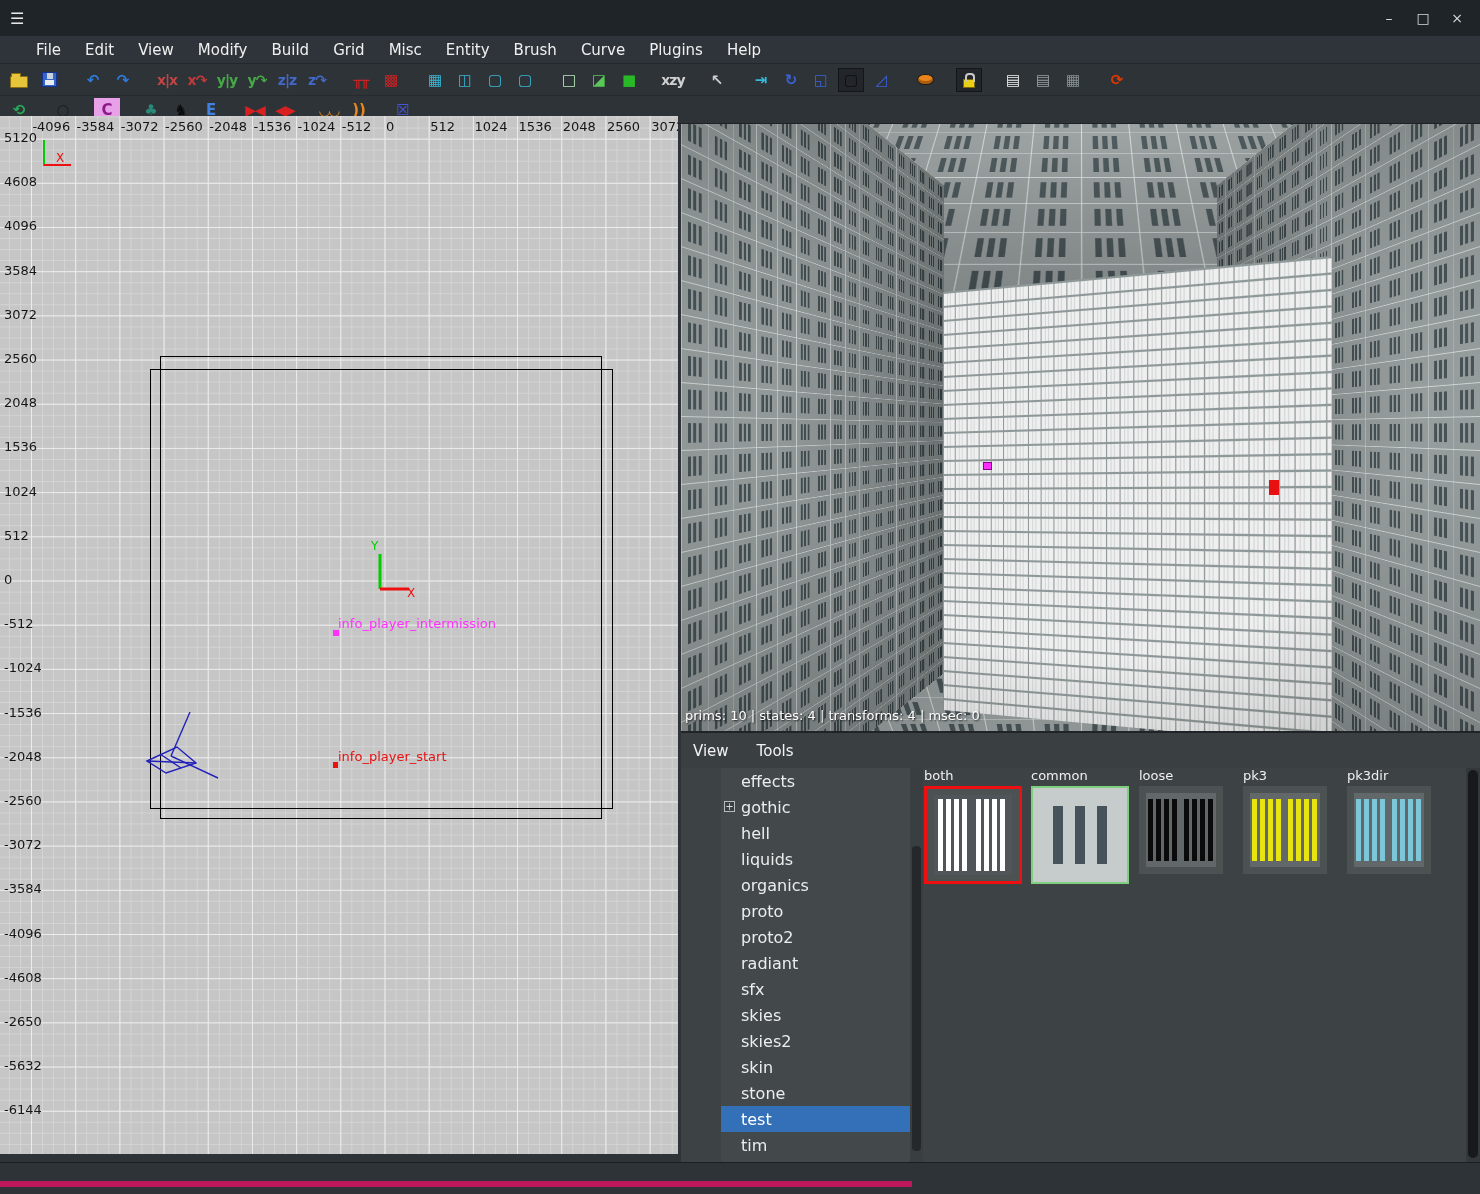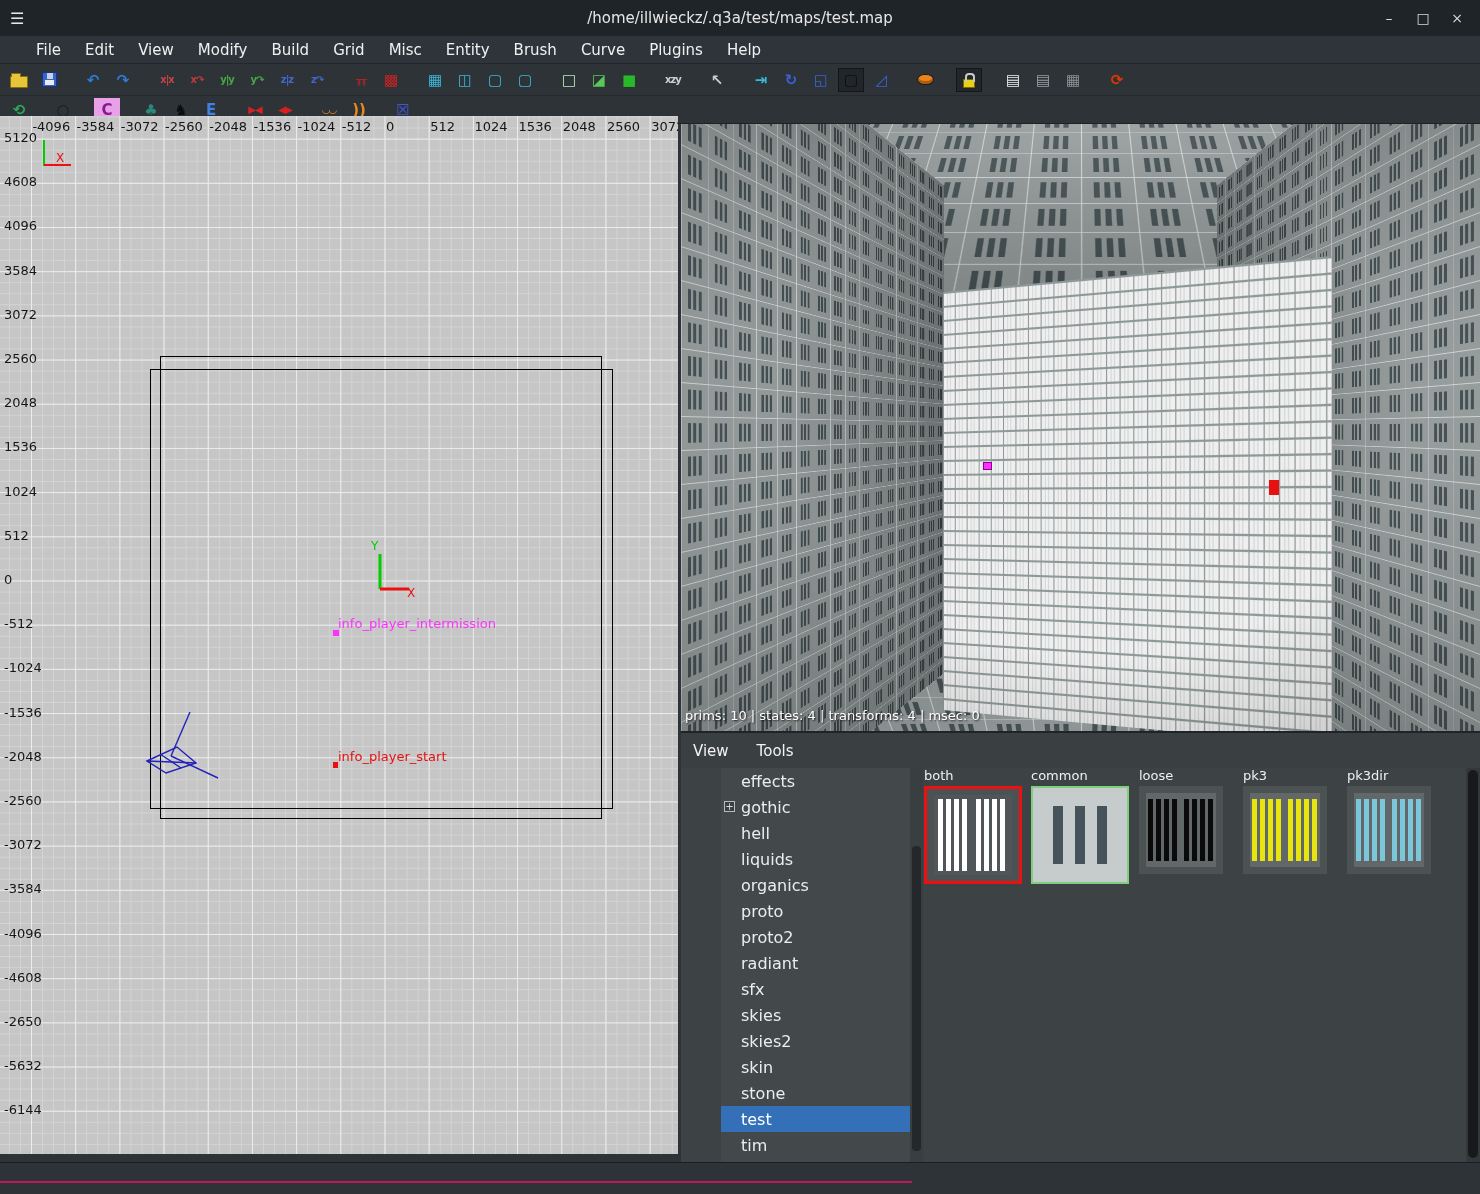--- a/index.html
+++ b/index.html
@@ -15,21 +15,21 @@
   .winbtn { width:34px; height:28px; display:flex; align-items:center; justify-content:center; color:#d8d8d8; font-size:14px; }
 
   
   #menubar { position:absolute; left:0; top:36px; width:1480px; height:28px; background:#2f343a; display:flex; align-items:center; padding-left:24px; border-bottom:1px solid #23272b; }
   .menu-item { color:#f0f0f0; font-size:15px; padding:0 12px; height:28px; display:flex; align-items:center; }
 
   
   #toolbar1 { position:absolute; left:0; top:64px; width:1480px; height:32px; background:#2e3338; display:flex; align-items:center; padding-left:4px; border-bottom:1px solid #262a2e; }
   #toolbar2 { position:absolute; left:0; top:96px; width:1480px; height:28px; background:#2e3338; display:flex; align-items:center; padding-left:4px; border-bottom:1px solid #1e2226; }
   .ticon { width:26px; height:24px; display:inline-flex; align-items:center; justify-content:center; font-size:15px; font-weight:bold; margin:0 2px; position:relative; }
-  .ticon.small { font-size:10px; letter-spacing:-1px; }
+  .ticon.small { font-size:14px; letter-spacing:-1px; }
   .ticon.gap { margin-left:16px; }
   .ticon.pressed { background:#22262b; box-shadow:inset 0 0 0 1px #14171a; }
   .ic-folder { width:18px; height:12px; background:#e7c53a; border:1px solid #8a6d10; border-radius:1px; position:relative; margin-top:4px; }
   .ic-folder::before { content:""; position:absolute; top:-4px; left:0; width:8px; height:3px; background:#e7c53a; border:1px solid #8a6d10; border-bottom:none; }
   .ic-floppy { width:15px; height:15px; background:#3565c8; border:1px solid #16328a; position:relative; }
   .ic-floppy::before { content:""; position:absolute; left:4px; top:0; width:6px; height:6px; background:#c9d2da; }
   .ic-floppy::after { content:""; position:absolute; left:2px; bottom:1px; width:9px; height:5px; background:#e8ecf0; }
   .ic-lock { width:12px; height:9px; background:#e8d018; border:1px solid #7a6a00; position:relative; margin-top:7px; }
   .ic-lock::before { content:""; position:absolute; top:-7px; left:1px; width:6px; height:7px; border:2px solid #c8c8c8; border-bottom:none; border-radius:4px 4px 0 0; }
   .ic-cyl { width:17px; height:11px; background:#e8841c; border:1px solid #1a1a1a; border-radius:50%/55%; box-shadow:inset 0 -3px 0 rgba(120,60,0,.55); }
@@ -110,34 +110,33 @@
   .thumb { display:flex; align-items:center; justify-content:center; }
   .timg { display:flex; align-items:center; justify-content:center; gap:6px; }
   .grp { width:32px; height:72px; background:repeating-linear-gradient(90deg, var(--c) 0 5px, transparent 5px 8px); }
   .grp.sm { width:30px; height:62px; }
   .bar3 { width:10px; height:58px; background:#46535a; }
 
   
   #statusbar { position:absolute; left:0; top:1162px; width:1480px; height:32px; background:#2e3338; border-top:1px solid #1b1f23; display:flex; align-items:stretch; color:#e8e8e8; font-size:15px; }
   .sseg { display:flex; align-items:center; padding:0 10px; white-space:nowrap; overflow:hidden; }
   #seg-tool { flex:1; }
-  .sbox { border:1px solid #be185d; box-shadow:inset 0 1px 0 rgba(255,255,255,.04); margin:18px 0; }
+  .sbox { border:3px solid #be185d; box-shadow:inset 0 1px 0 rgba(255,255,255,.04); margin:18px 0; }
   #seg-pos { width:234px; }
   #seg-counts { width:228px; }
   #seg-texture { width:226px; }
   #seg-grid { width:224px; }
 </style>
 </head>
 <body>
 
 <div id="app">
 
   <div id="titlebar">
     <span id="hamburger">☰</span>
-    <span id="wintitle">/home/illwieckz/.q3a/test/maps/test.map</span>
     <div id="wincontrols">
         <div class="winbtn">–</div>
         <div class="winbtn">□</div>
         <div class="winbtn">×</div>
       </div>
   </div>
 
   <div id="menubar">
       <div class="menu-item">File</div>
       <div class="menu-item">Edit</div>

